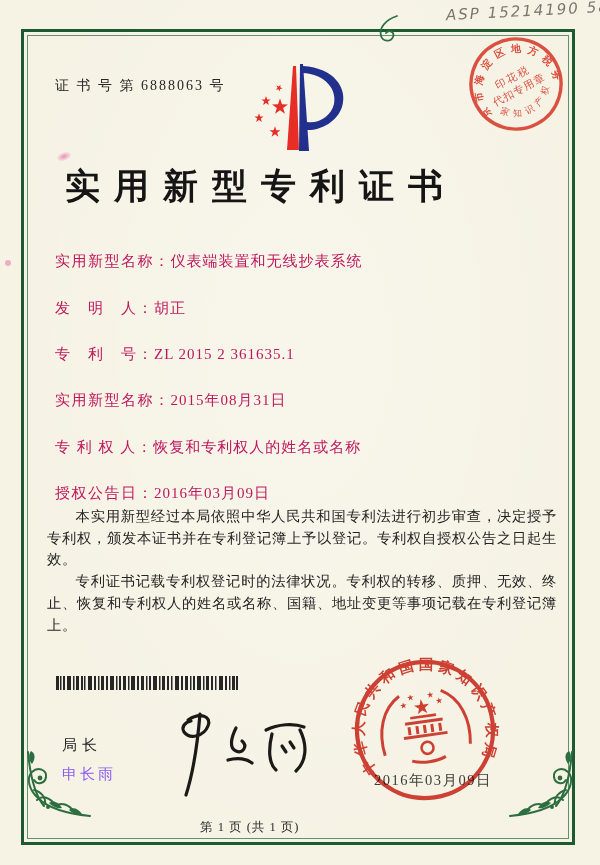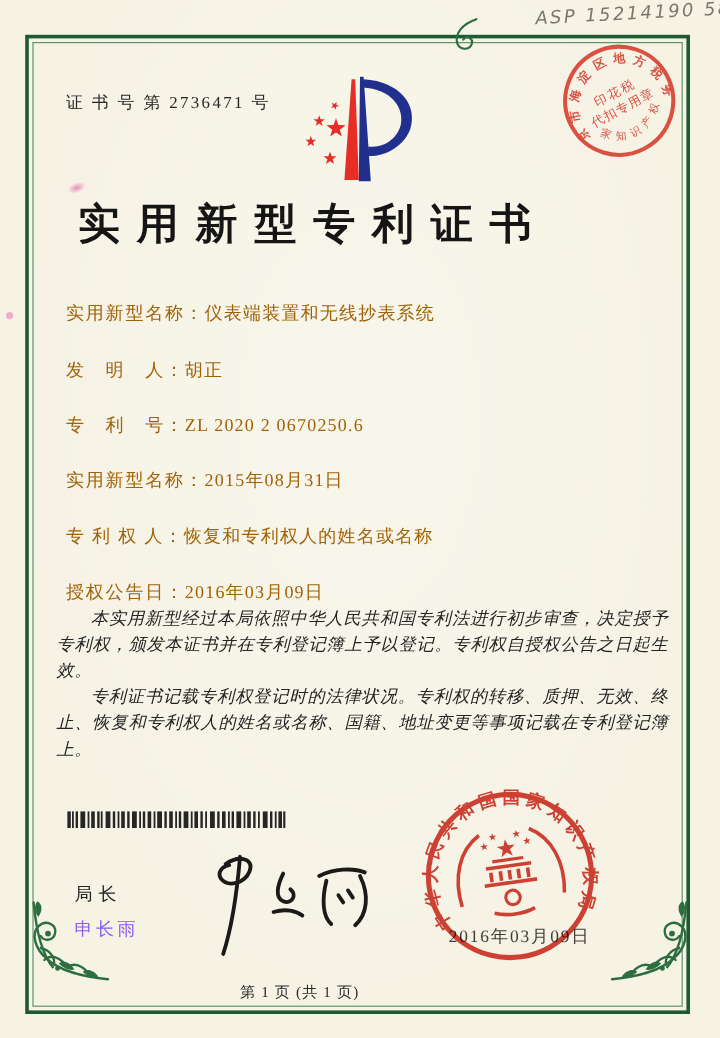--- a/index.html
+++ b/index.html
@@ -11,25 +11,25 @@
   }
   .paper-tint{position:absolute;inset:0;background:radial-gradient(ellipse at 50% 40%, rgba(255,255,255,.25), rgba(0,0,0,0) 70%);pointer-events:none;}
   
   .frame-outer{position:absolute;left:21px;top:29px;width:554px;height:816px;border:3px solid #1d5a31;box-sizing:border-box;}
   .frame-inner{position:absolute;left:27px;top:35px;width:542px;height:804px;border:1px solid #5d9370;box-sizing:border-box;}
   .cert-no{position:absolute;left:55px;top:77px;font-size:14px;letter-spacing:2px;color:#262626;}
   .handwritten{position:absolute;left:446px;top:2px;width:160px;font-family:"DejaVu Sans",sans-serif;font-style:italic;font-size:15px;letter-spacing:2px;color:#7b776b;transform:rotate(-3deg);white-space:nowrap;}
   .logo{position:absolute;left:242px;top:54px;}
   .tax-stamp{position:absolute;left:466px;top:34px;transform:rotate(-28deg);opacity:.92;}
   .page-title{position:absolute;left:0;top:163px;width:508px;text-align:center;font-size:35px;font-weight:bold;letter-spacing:14px;text-indent:14px;color:#151515;margin:0;}
-  .field-row{position:absolute;left:55px;font-size:15px;letter-spacing:1px;white-space:nowrap;color:#a16207;}
+  .field-row{position:absolute;left:55px;font-size:15px;letter-spacing:1px;white-space:nowrap;color:#be185d;}
   .field-row .lbl{letter-spacing:1.5px;}
   .r0{top:252px}.r1{top:299px}.r2{top:345px}.r3{top:391px}.r4{top:438px}.r5{top:484px}
   .body-text{position:absolute;left:47px;top:506px;width:510px;}
-  .body-text p{margin:0;font-size:14.3px;font-style:italic;line-height:21.7px;text-align:justify;text-indent:2em;letter-spacing:.6px;color:#242424;}
+  .body-text p{margin:0;font-size:14.3px;line-height:21.7px;text-align:justify;text-indent:2em;letter-spacing:.6px;color:#242424;}
   .barcode{position:absolute;left:56px;top:676px;}
   .signer-role{position:absolute;left:62px;top:736px;font-size:15px;letter-spacing:5px;color:#222;font-family:Liberation Mono, monospace;}
   .signer-name{position:absolute;left:62px;top:765px;font-size:15px;letter-spacing:3px;color:#8b5cf6;}
   .signature{position:absolute;left:148px;top:698px;}
   .seal-date{position:absolute;left:374px;top:771px;font-size:14.5px;letter-spacing:1.5px;color:#3e3c38;z-index:1;}
   .grant-seal{position:absolute;left:350px;top:655px;z-index:2;mix-blend-mode:multiply;opacity:.93;transform:rotate(-8deg);}
   .page-footer{position:absolute;left:200px;top:819px;width:112px;font-size:12.5px;letter-spacing:1px;color:#2a2a2a;}
   .ornament{position:absolute;}
   .orn-bl{left:22px;top:750px;transform:scaleX(-1);}
   .orn-br{left:508px;top:750px;}
@@ -75,21 +75,21 @@
     <path d="M30,58 C34,51 40,50 43,53 C39,57 34,59 30,58 Z"></path>
     <path d="M60,14 C56,8 57,3 61,1 C64,5 63,11 60,14 Z"></path>
     <circle cx="52" cy="28" r="2.4"></circle>
     <circle cx="44" cy="57" r="2"></circle>
   </g>
 </svg>
 <svg class="ornament orn-top" width="26" height="30" viewBox="0 0 26 30">
   <path d="M22,2 C10,6 4,14 6,22 C8,28 16,28 18,23 C20,18 14,15 11,19" fill="none" stroke="#2c6e3f" stroke-width="1.8" stroke-linecap="round"></path>
 </svg>
 
-<div class="cert-no">证 书 号 第 2736471 号</div>
+<div class="cert-no">证 书 号 第 6888063 号</div>
 
 <div class="handwritten">ASP 15214190 58</div>
 
 <svg class="logo" width="118" height="108" viewBox="0 0 118 108">
   <defs>
     <path id="star5" d="M0,-8 L1.9,-2.6 L7.6,-2.5 L3,1 L4.7,6.5 L0,3.2 L-4.7,6.5 L-3,1 L-7.6,-2.5 L-1.9,-2.6 Z"></path>
   </defs>
   <polygon points="51,12 54,12 57,96 45,96" fill="#e62e26"></polygon>
   <polygon points="58,10 61,10 67,97 57,97" fill="#22308d"></polygon>
   <path d="M61,12 C92,14 106,34 100,53 C95,68 78,77 64,76 L65,68 C77,70 89,62 92,50 C95,36 84,20 60,19 Z" fill="#22308d"></path>
@@ -113,21 +113,21 @@
   <path id="taxBot" d="M20,64 A34,34 0 0 0 80,64" fill="none"></path>
   <text font-size="9" fill="#d84334">
     <textPath href="#taxBot" startOffset="50%" text-anchor="middle" textLength="92">国家知识产权局</textPath>
   </text>
 </svg>
 
 <h1 class="page-title">实用新型专利证书</h1>
 
 <div class="field-row r0"><span class="lbl">实用新型名称：</span><span>仪表端装置和无线抄表系统</span></div>
 <div class="field-row r1"><span class="lbl">发　明　人：</span><span>胡正</span></div>
-<div class="field-row r2"><span class="lbl">专　利　号：</span><span>ZL 2020 2 0670250.6</span></div>
+<div class="field-row r2"><span class="lbl">专　利　号：</span><span>ZL 2015 2 361635.1</span></div>
 <div class="field-row r3"><span class="lbl">实用新型名称：</span><span>2015年08月31日</span></div>
 <div class="field-row r4"><span class="lbl">专 利 权 人：</span><span>恢复和专利权人的姓名或名称</span></div>
 <div class="field-row r5"><span class="lbl">授权公告日：</span><span>2016年03月09日</span></div>
 
 <div class="body-text">
   <p>本实用新型经过本局依照中华人民共和国专利法进行初步审查，决定授予专利权，颁发本证书并在专利登记簿上予以登记。专利权自授权公告之日起生效。</p>
   <p>专利证书记载专利权登记时的法律状况。专利权的转移、质押、无效、终止、恢复和专利权人的姓名或名称、国籍、地址变更等事项记载在专利登记簿上。</p>
 </div>
 
 <svg class="barcode" width="182" height="14" viewBox="0 0 182 14">

